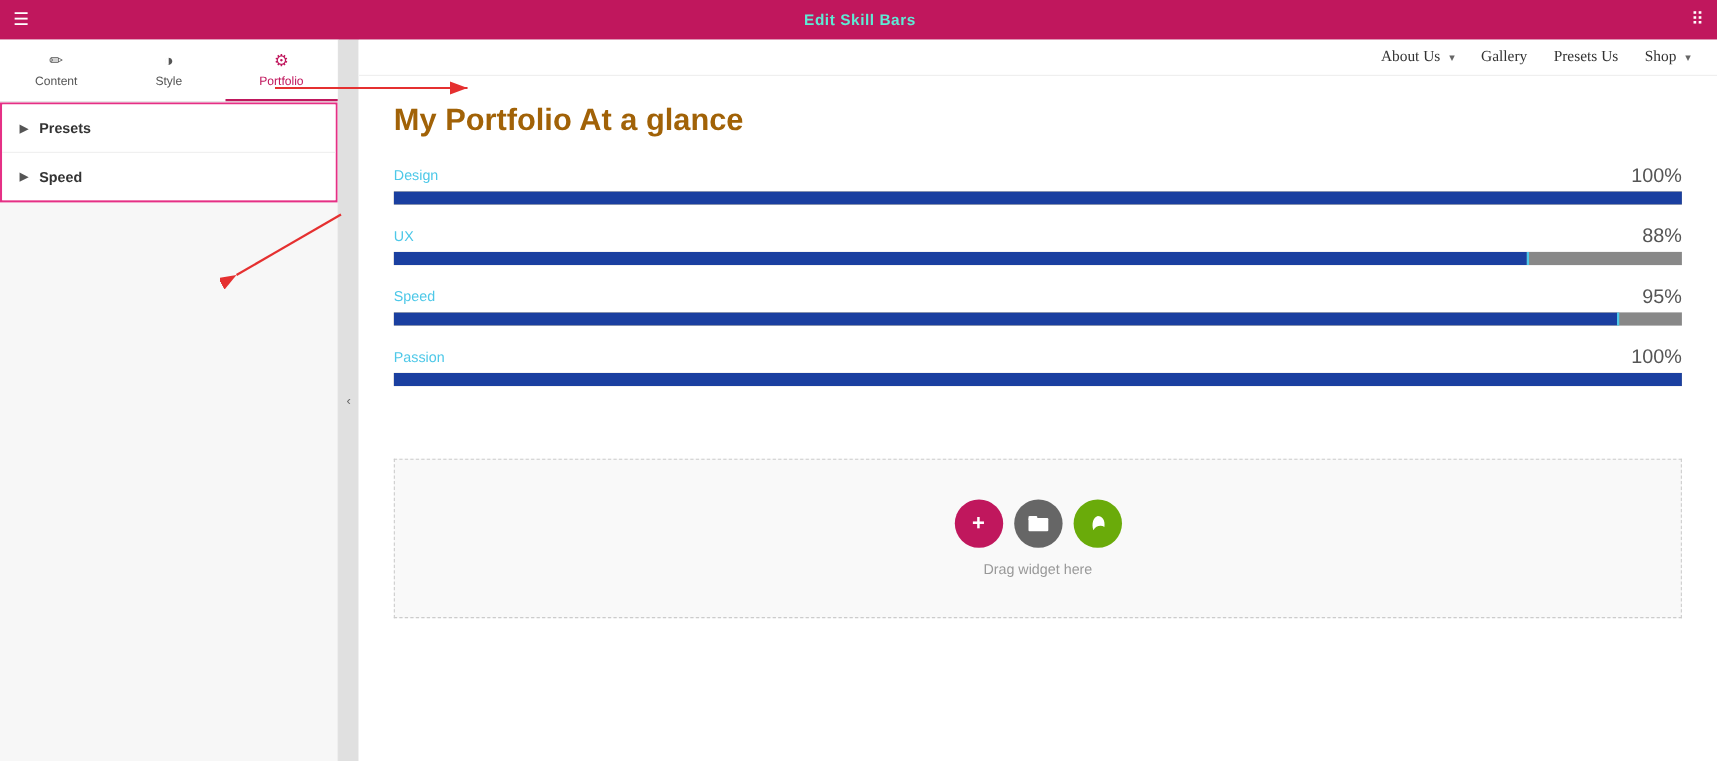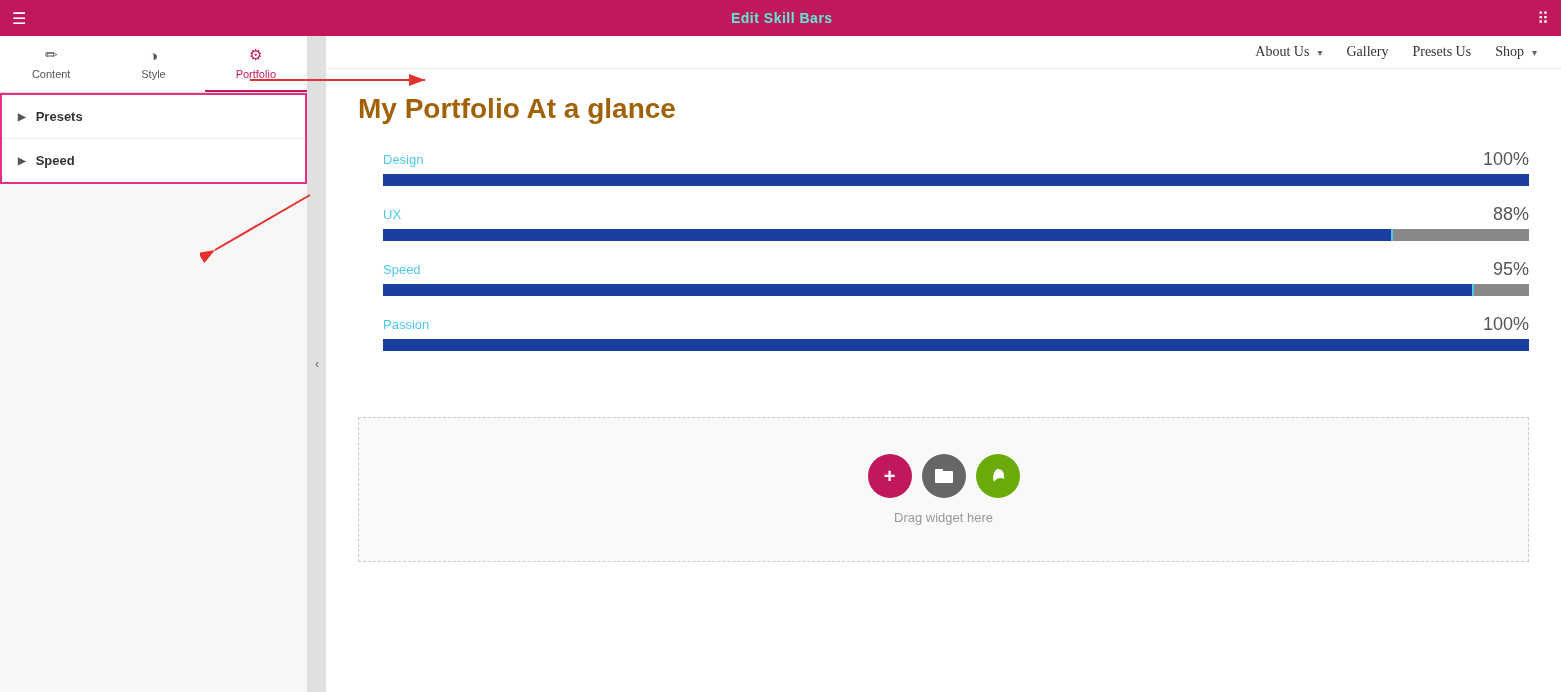--- a/index.html
+++ b/index.html
@@ -168,21 +168,20 @@
     .portfolio-title {
       font-size: 28px;
       color: #a16207;
       font-weight: 600;
       margin-bottom: 24px;
     }
 
     
     .skill-item {
       margin-bottom: 18px;
-      margin-left: 25px;
     }
     .skill-label-row {
       display: flex;
       justify-content: space-between;
       align-items: center;
       margin-bottom: 4px;
     }
     .skill-name {
       font-size: 13px;
       color: #4dc8e8;

